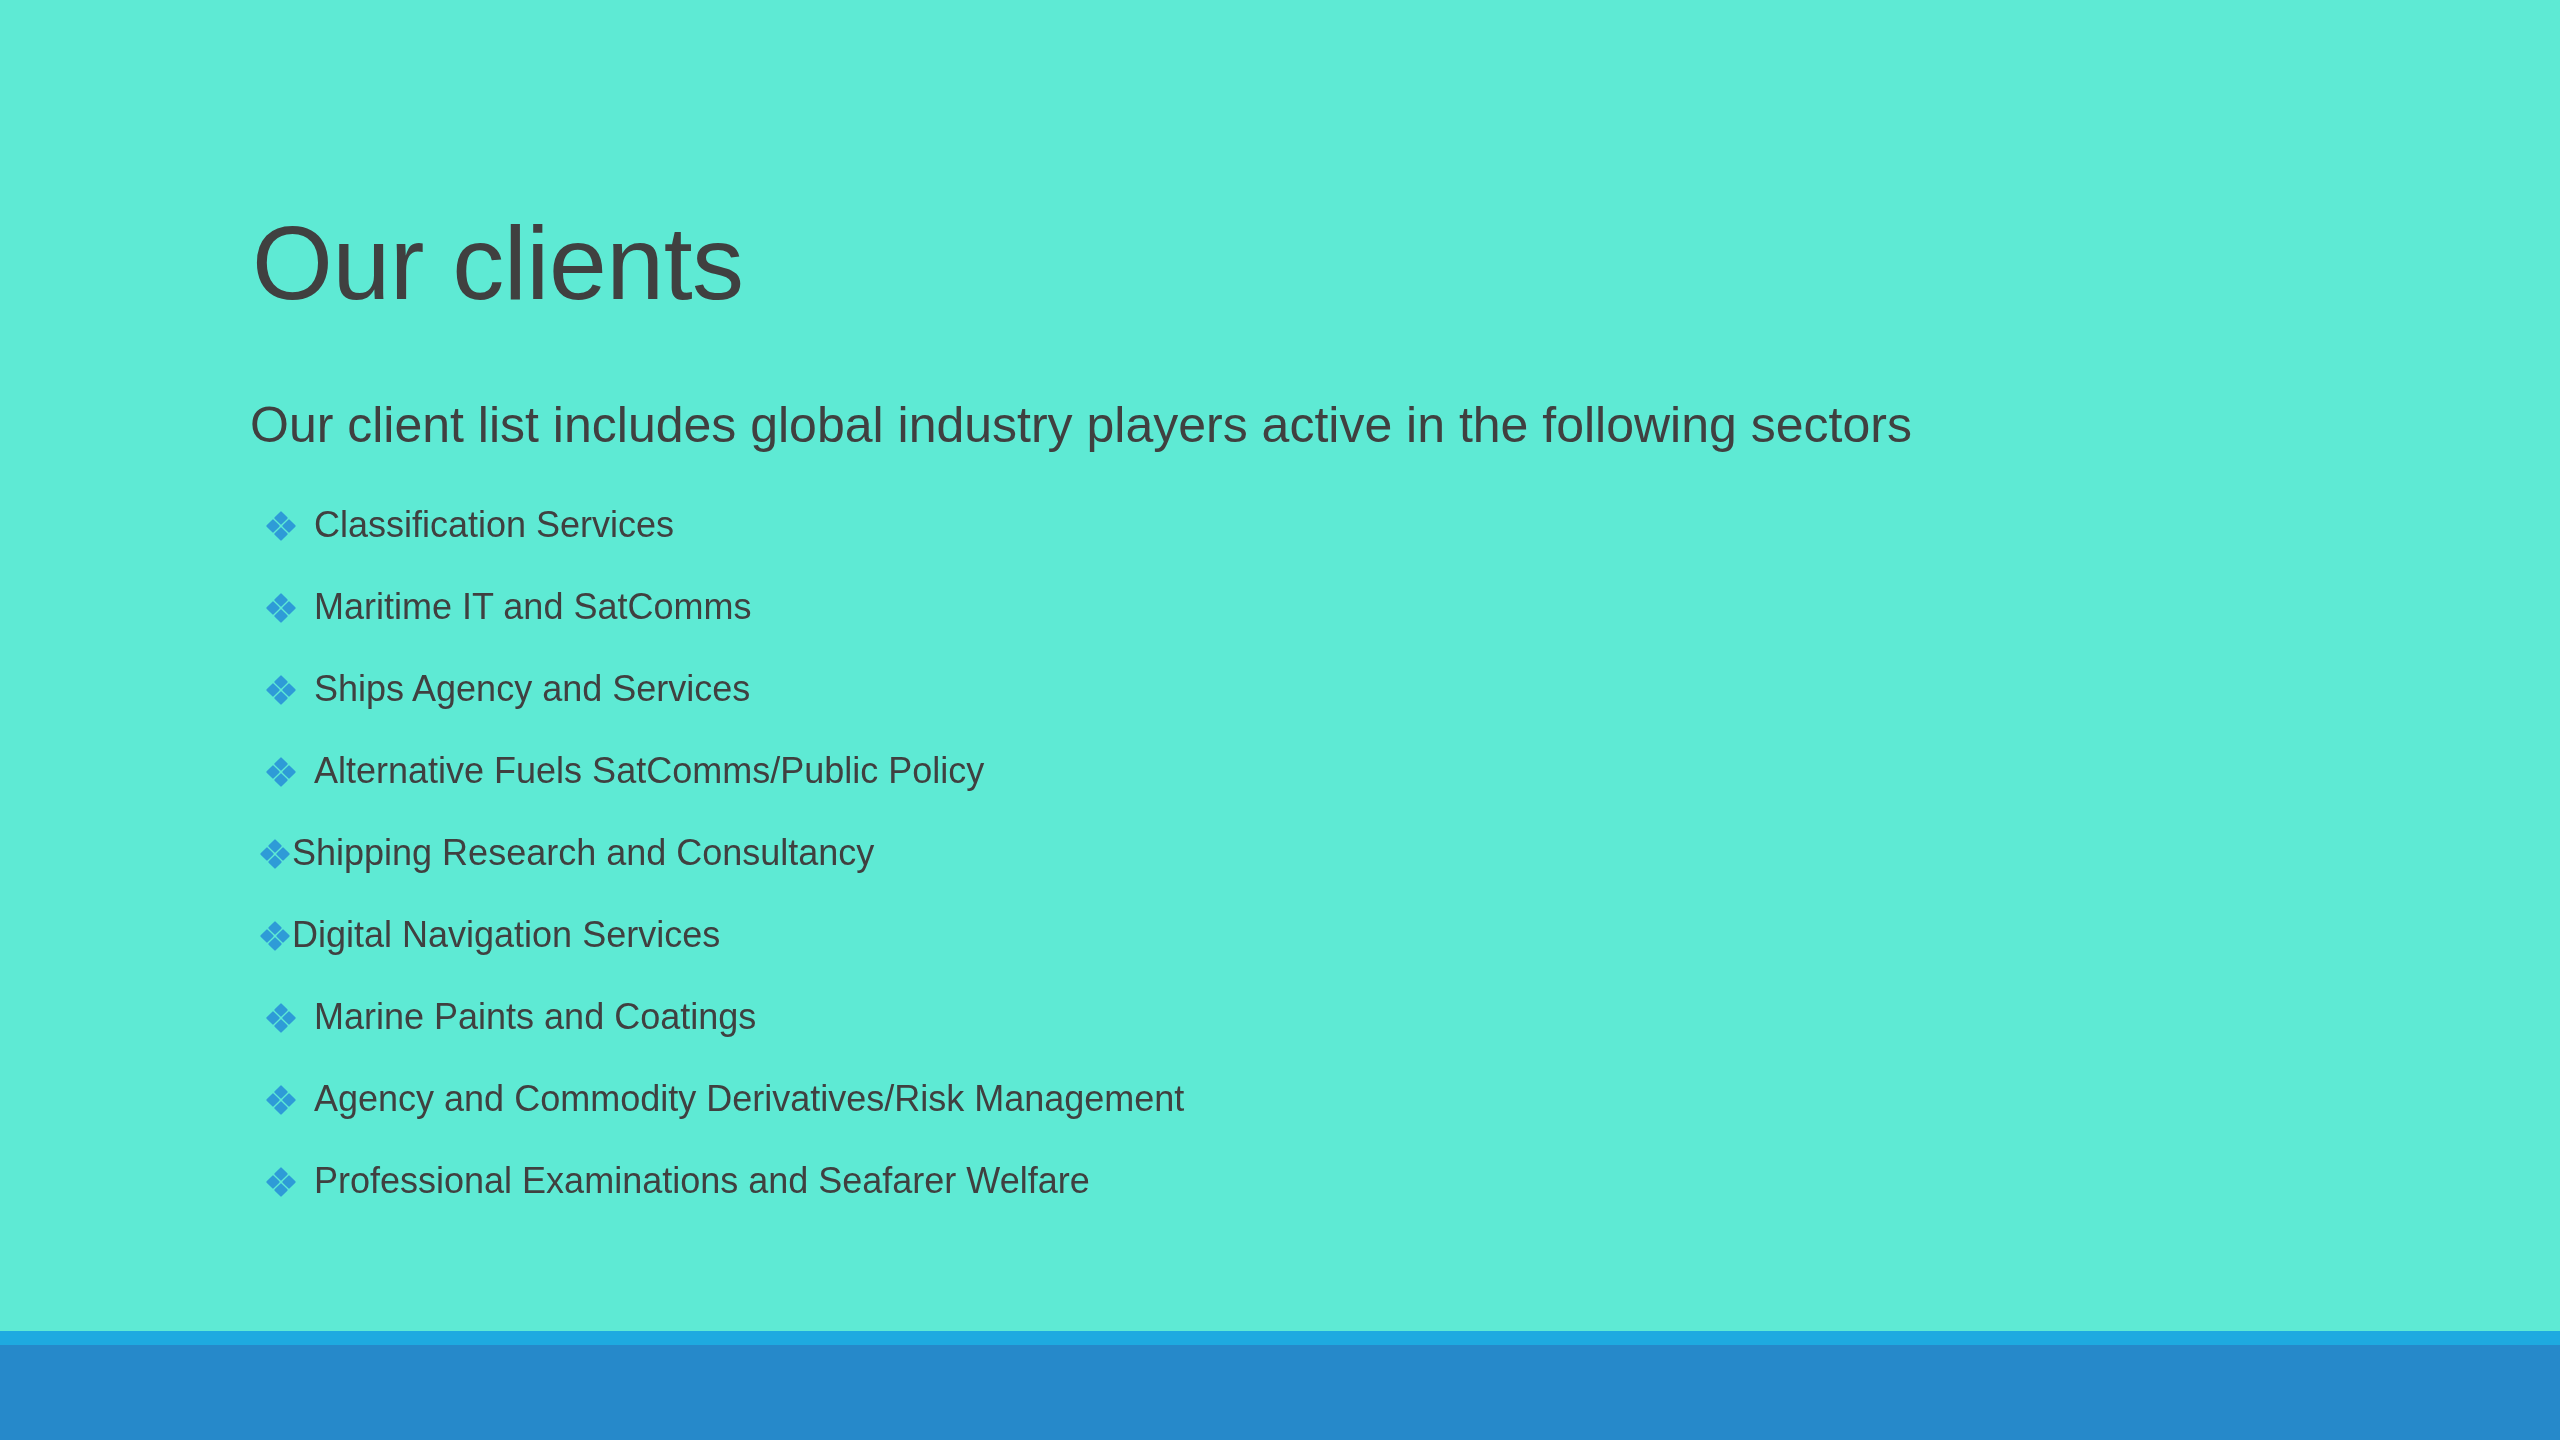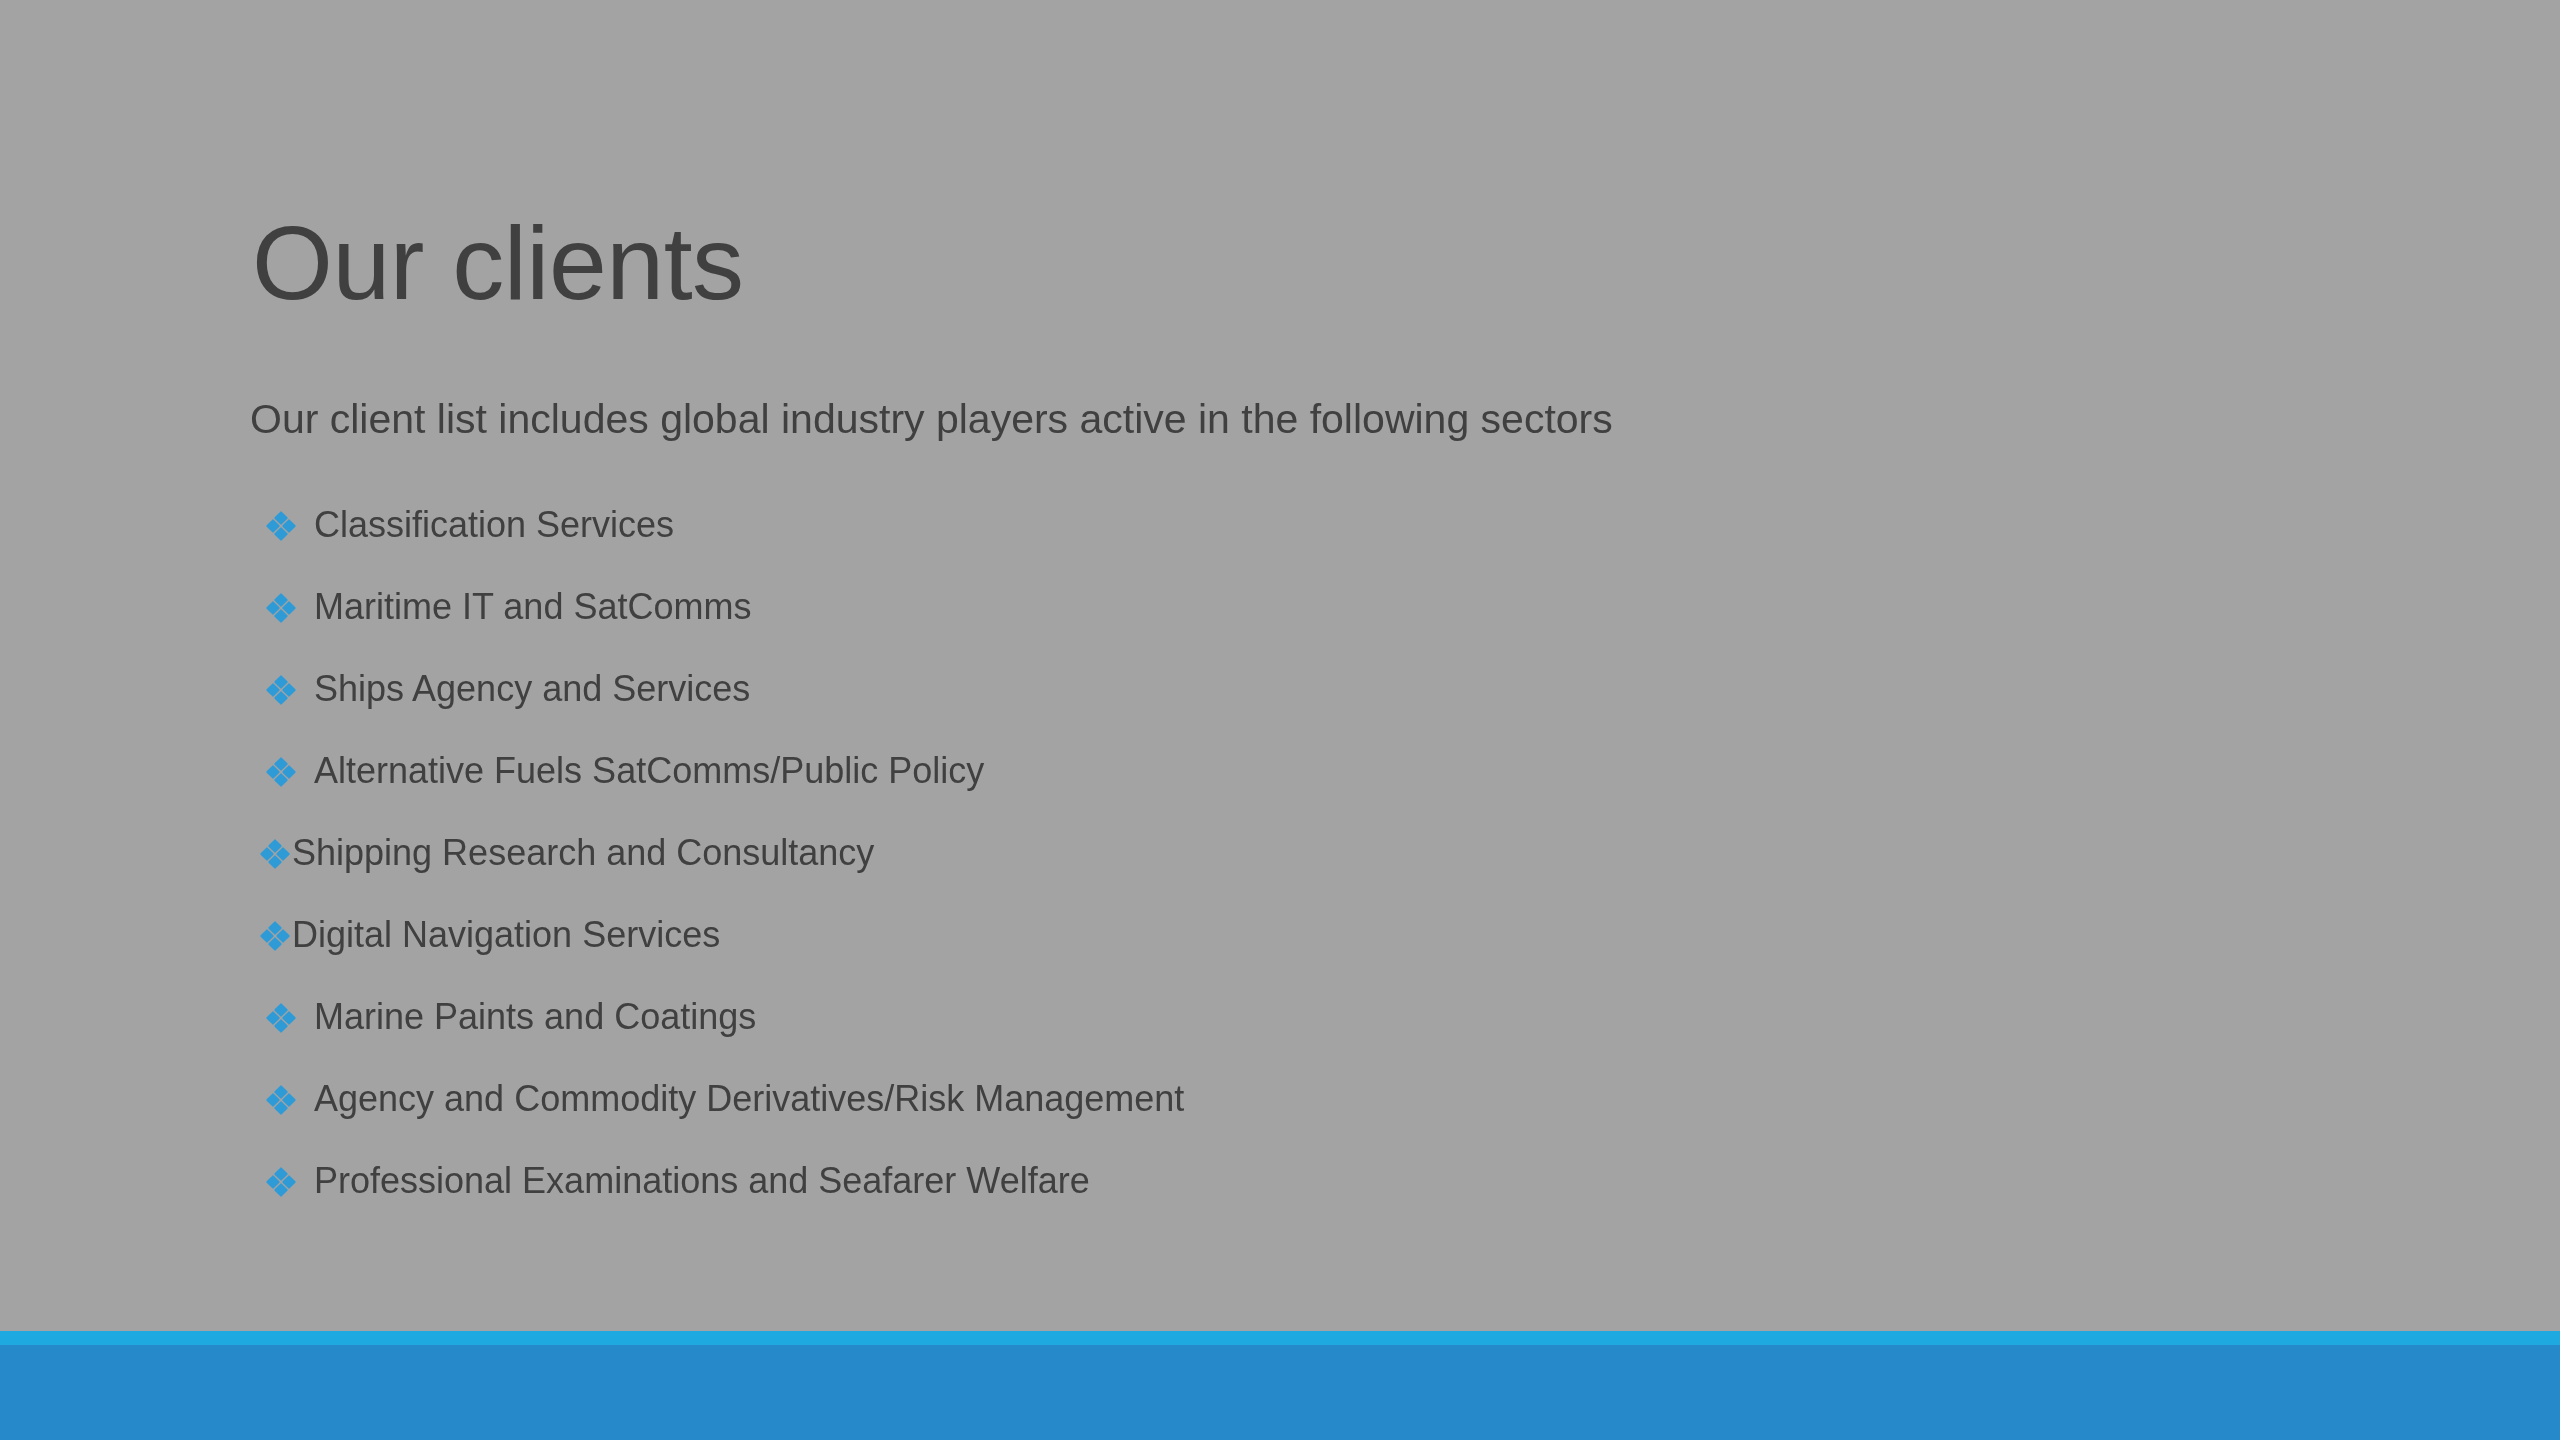--- a/index.html
+++ b/index.html
@@ -9,21 +9,21 @@
     background: #ffffff;
   }
   body {
     font-family: "Liberation Sans", sans-serif;
   }
 
   .slide {
     position: relative;
     width: 2560px;
     height: 1440px;
-    background: #a3a3a3;
+    background: #5eead4;
     overflow: hidden;
   }
 
   
   .slide-title {
     position: absolute;
     left: 252px;
     top: 206px;
     font-family: "Liberation Sans", sans-serif;
     font-size: 104px;
@@ -33,21 +33,21 @@
     color: #404040;
     white-space: nowrap;
   }
 
   
   .slide-subtitle {
     position: absolute;
     left: 250px;
     top: 395px;
     font-family: "Liberation Sans", sans-serif;
-    font-size: 41px;
+    font-size: 50px;
     font-weight: 400;
     line-height: 1.2;
     color: #404040;
     white-space: nowrap;
   }
 
   
   .bullet-list {
     position: absolute;
     left: 268px;

